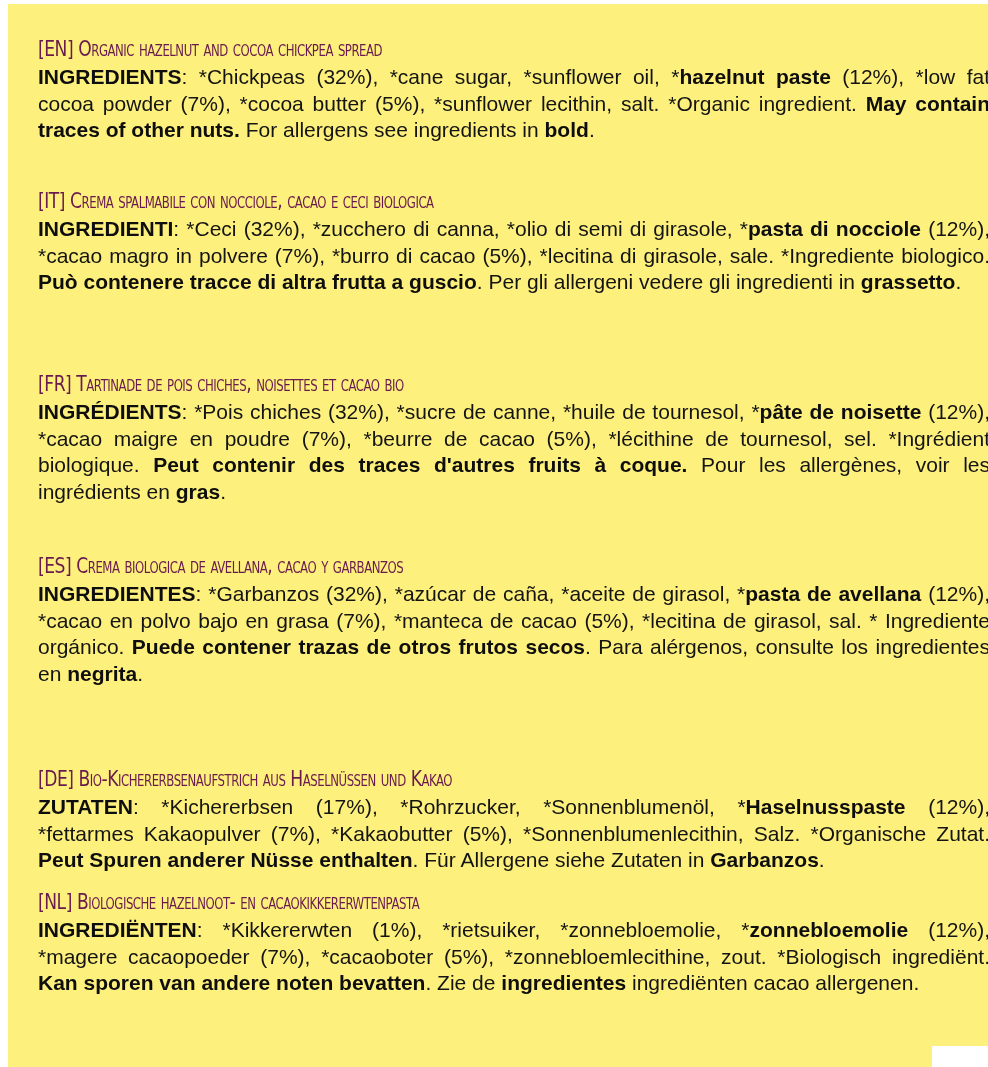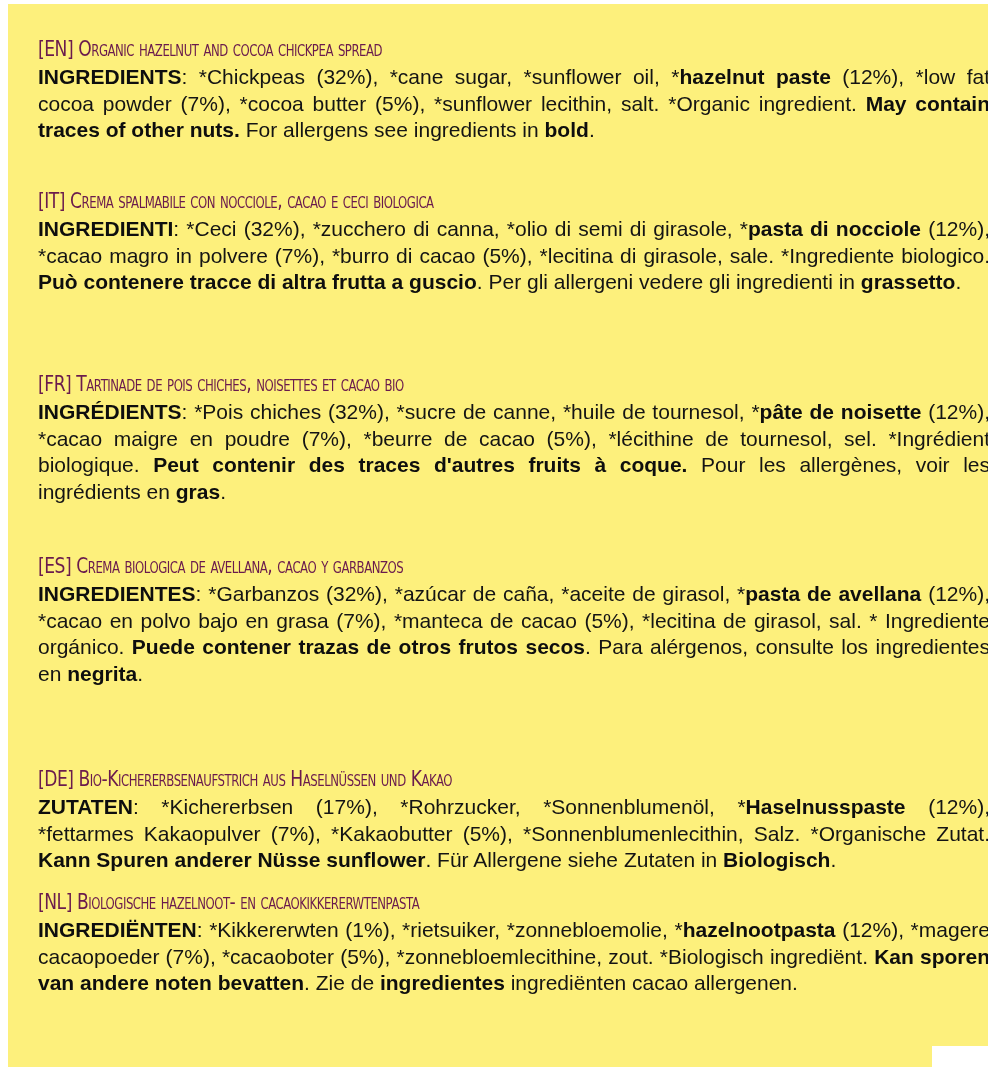--- a/index.html
+++ b/index.html
@@ -99,24 +99,24 @@
   <section class="section" style="top:517px">
     <h2 class="title">[ES] Crema biologica de avellana, cacao y garbanzos</h2>
     <p class="body">
       <b>INGREDIENTES</b><span>: </span><span><span>*Garbanzos (32%), *azúcar de caña, *aceite de girasol, *</span><b>pasta de avellana</b><span> (12%), *cacao en polvo bajo en grasa (7%), *manteca de cacao (5%), *lecitina de girasol, sal. * Ingrediente orgánico. </span><b>Puede contener trazas de otros frutos secos</b><span>. Para alérgenos, consulte los ingredientes en </span><b>negrita</b><span>.</span></span>
     </p>
   </section>
 
   <section class="section" style="top:730px">
     <h2 class="title">[DE] Bio-Kichererbsenaufstrich aus Haselnüssen und Kakao</h2>
     <p class="body">
-      <b>ZUTATEN</b><span>: </span><span><span>*Kichererbsen (17%), *Rohrzucker, *Sonnenblumenöl, *</span><b>Haselnusspaste</b><span> (12%), *fettarmes Kakaopulver (7%), *Kakaobutter (5%), *Sonnenblumenlecithin, Salz. *Organische Zutat. </span><b>Kann Spuren anderer Nüsse sunflower</b><span>. Für Allergene siehe Zutaten in </span><b>Biologisch</b><span>.</span></span>
+      <b>ZUTATEN</b><span>: </span><span><span>*Kichererbsen (17%), *Rohrzucker, *Sonnenblumenöl, *</span><b>Haselnusspaste</b><span> (12%), *fettarmes Kakaopulver (7%), *Kakaobutter (5%), *Sonnenblumenlecithin, Salz. *Organische Zutat. </span><b>Peut Spuren anderer Nüsse enthalten</b><span>. Für Allergene siehe Zutaten in </span><b>Garbanzos</b><span>.</span></span>
     </p>
   </section>
 
   <section class="section" style="top:853px">
     <h2 class="title">[NL] Biologische hazelnoot- en cacaokikkererwtenpasta</h2>
     <p class="body">
-      <b>INGREDIËNTEN</b><span>: </span><span><span>*Kikkererwten (1%), *rietsuiker, *zonnebloemolie, *</span><b>hazelnootpasta</b><span> (12%), *magere cacaopoeder (7%), *cacaoboter (5%), *zonnebloemlecithine, zout. *Biologisch ingrediënt. </span><b>Kan sporen van andere noten bevatten</b><span>. Zie de </span><b>ingredientes</b><span> ingrediënten cacao allergenen.</span></span>
+      <b>INGREDIËNTEN</b><span>: </span><span><span>*Kikkererwten (1%), *rietsuiker, *zonnebloemolie, *</span><b>zonnebloemolie</b><span> (12%), *magere cacaopoeder (7%), *cacaoboter (5%), *zonnebloemlecithine, zout. *Biologisch ingrediënt. </span><b>Kan sporen van andere noten bevatten</b><span>. Zie de </span><b>ingredientes</b><span> ingrediënten cacao allergenen.</span></span>
     </p>
   </section>
 
 </div>
 
 </body></html>

